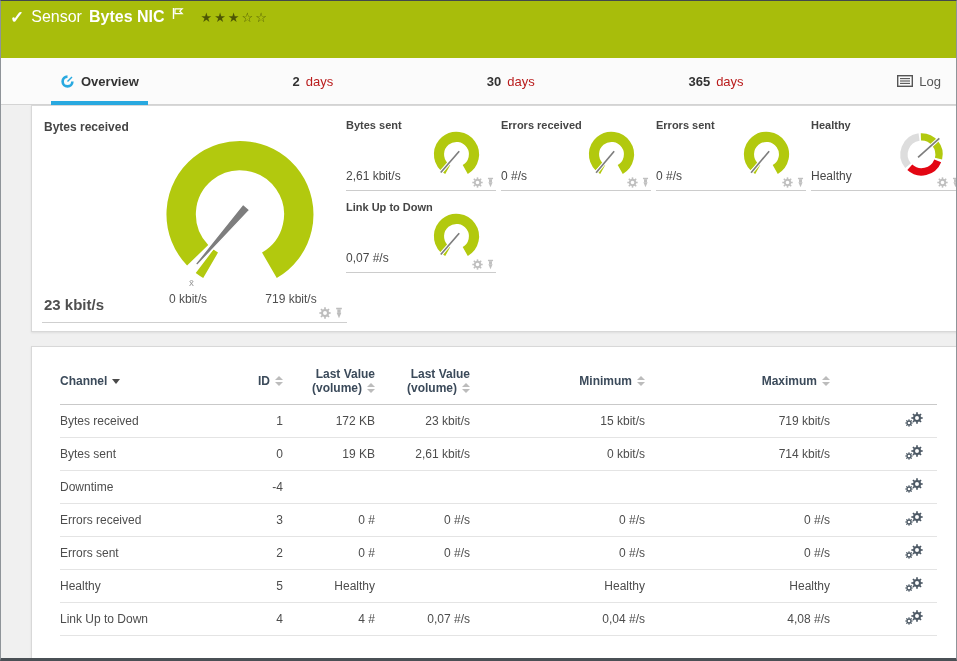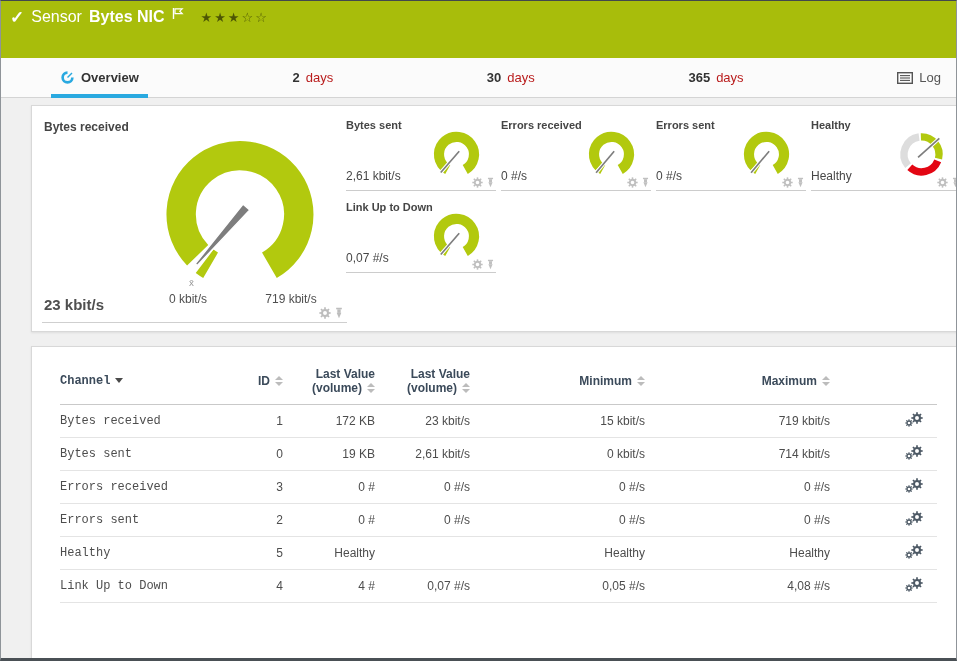--- a/index.html
+++ b/index.html
@@ -12,21 +12,21 @@
   
   .banner{position:absolute;left:0;top:0;right:0;height:57px;background:var(--banner_green,#a8bd0b);color:#fff;padding:7px 0 0 9px;}
   .banner-row1{display:flex;align-items:center;gap:7px;}
   .check{font-size:17px;font-weight:bold;line-height:1;}
   .kind{font-size:16px;}
   .title{font-weight:bold;font-size:16px;}
   .flag{margin-top:-8px;}
   .stars{margin-left:10px;font-size:13px;letter-spacing:2px;color:rgba(0,0,0,0.55);cursor:pointer;}
   .status-ok{margin-left:39px;margin-top:3px;font-size:11px;font-weight:bold;}
   
-  .tabbar{position:absolute;left:0;top:57px;right:0;height:40px;background:#fbfbfb;border-bottom:1px solid #d4d4d4;
+  .tabbar{position:absolute;left:0;top:57px;right:0;height:47px;background:#fbfbfb;border-bottom:1px solid #d4d4d4;
     display:flex;justify-content:space-between;align-items:stretch;padding:0 6px 0 50px;}
   .tab{display:flex;align-items:center;gap:6px;padding:0 9px;font-size:13px;color:#555;cursor:pointer;position:relative;white-space:nowrap;}
   .tab .num{font-weight:bold;color:#333;}
   .tab .unit{color:#b91c1c;}
   .tab.active{font-weight:bold;color:#333;}
   .tab.active::after{content:"";position:absolute;left:0;right:0;bottom:-1px;height:4px;background:var(--tab_blue,#29a9e0);}
   .tab-ic{flex:0 0 auto;}
   .ov-arc{stroke:var(--tab_blue,#1e9cd7);stroke-width:2.8;}
   .ov-needle{stroke:var(--tab_blue,#1e9cd7);stroke-width:1.5;}
   .ic-grey{stroke:#5c5c5c;fill:none;stroke-width:1.3;}
@@ -67,21 +67,21 @@
   
   table.channels{border-collapse:collapse;table-layout:fixed;width:877px;font-size:12px;color:#4d4d4d;}
   .channels th{font-size:12px;font-weight:bold;color:#3b4a5a;vertical-align:middle;padding:6px 2px 9px 0;border-bottom:1px solid #c9c9c9;cursor:pointer;line-height:14px;}
   .channels col.c-channel{width:165px;}
   .channels col.c-id{width:60px;}
   .channels col.c-vol{width:92px;}
   .channels col.c-speed{width:95px;}
   .channels col.c-min{width:175px;}
   .channels col.c-max{width:185px;}
   .channels col.c-act{width:105px;}
-  .channels th.left, .channels td.left{text-align:left;font-family:Liberation Mono, monospace;}
+  .channels th.left, .channels td.left{text-align:left;}
   .channels th.right,.channels td.right{text-align:right;}
   .channels td{height:33px;border-bottom:1px solid #e4e4e4;padding:0 2px 0 0;}
   .channels td.act-cell{text-align:right;padding-right:14px;}
   .sort{display:inline-flex;flex-direction:column;gap:2px;margin-left:5px;vertical-align:middle;position:relative;top:-1px;}
   .sort i{display:block;width:0;height:0;border-left:4px solid transparent;border-right:4px solid transparent;}
   .sort .up{border-bottom:4px solid #bcbcbc;}
   .sort .dn{border-top:4px solid #bcbcbc;}
   .sort-active{display:inline-block;width:0;height:0;border-left:4.5px solid transparent;border-right:4.5px solid transparent;border-top:5px solid #4a4a4a;margin-left:5px;vertical-align:middle;}
   .row-gears{display:inline-flex;align-items:flex-end;color:#4d5965;cursor:pointer;}
   .rg-small{width:8px;height:8px;margin-right:-2px;margin-bottom:0px;}
@@ -381,20 +381,38 @@
             <svg class="rg-small" viewBox="0 0 20 20">
                   <use href="#sym-gear"></use>
                 </svg>
             <svg class="rg-big" viewBox="0 0 20 20">
                   <use href="#sym-gear"></use>
                 </svg>
           </span>
         </td>
       </tr>
 
+      <tr>
+        <td class="left">Downtime</td>
+        <td class="right">-4</td>
+        <td class="right"></td>
+        <td class="right"></td>
+        <td class="right"></td>
+        <td class="right"></td>
+        <td class="act-cell">
+          <span class="row-gears">
+            <svg class="rg-small" viewBox="0 0 20 20">
+                  <use href="#sym-gear"></use>
+                </svg>
+            <svg class="rg-big" viewBox="0 0 20 20">
+                  <use href="#sym-gear"></use>
+                </svg>
+          </span>
+        </td>
+      </tr>
 
       <tr>
         <td class="left">Errors received</td>
         <td class="right">3</td>
         <td class="right">0 #</td>
         <td class="right">0 #/s</td>
         <td class="right">0 #/s</td>
         <td class="right">0 #/s</td>
         <td class="act-cell">
           <span class="row-gears">
@@ -444,21 +462,21 @@
                 </svg>
           </span>
         </td>
       </tr>
 
       <tr>
         <td class="left">Link Up to Down</td>
         <td class="right">4</td>
         <td class="right">4 #</td>
         <td class="right">0,07 #/s</td>
-        <td class="right">0,05 #/s</td>
+        <td class="right">0,04 #/s</td>
         <td class="right">4,08 #/s</td>
         <td class="act-cell">
           <span class="row-gears">
             <svg class="rg-small" viewBox="0 0 20 20">
                   <use href="#sym-gear"></use>
                 </svg>
             <svg class="rg-big" viewBox="0 0 20 20">
                   <use href="#sym-gear"></use>
                 </svg>
           </span>

